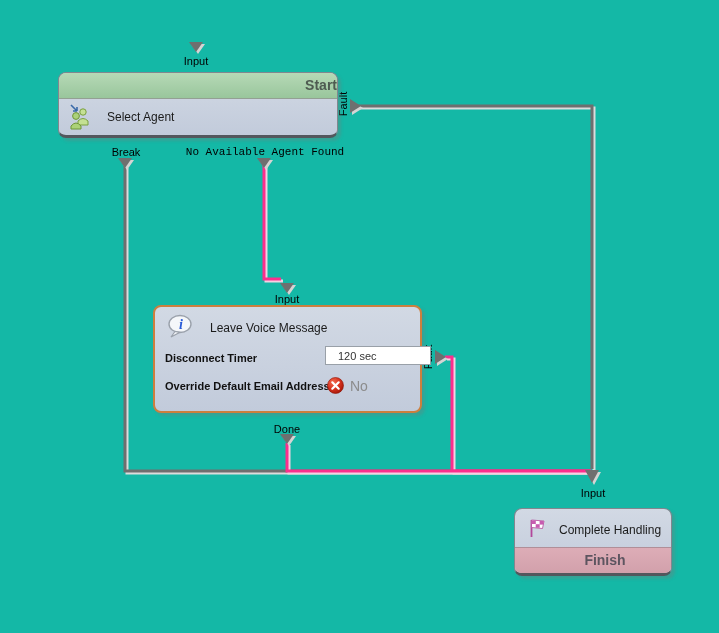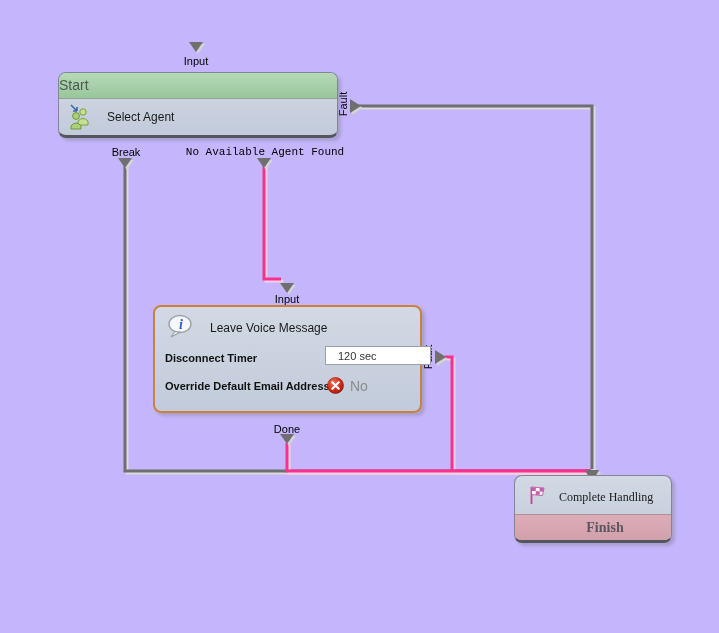--- a/index.html
+++ b/index.html
@@ -1,17 +1,17 @@
 <!DOCTYPE html>
 <html><head>
 <meta charset="utf-8">
 <style>
   html,body{margin:0;padding:0;background:#fff;}
   #canvas{
-    position:relative;width:719px;height:633px;background:#c4b5fd;overflow:hidden;
+    position:relative;width:719px;height:633px;background:#14b8a6;overflow:hidden;
     font-family:"Liberation Sans", sans-serif;
   }
   
   #wires{position:absolute;left:0;top:0;width:719px;height:633px;}
   .gray-line{stroke:#6f6f6f;stroke-width:3;fill:none;filter:drop-shadow(2px 2px 0px #dcdcdc);}
   .pink-line{stroke:#fb2f8d;stroke-width:3;fill:none;filter:drop-shadow(2px 2px 0px #f3d2e2);}
   .arrow{fill:#6f6f6f;filter:drop-shadow(2px 2px 0px #d4d4d4);}
   
   .port-label{
     position:absolute;font-size:11px;color:#000;text-align:center;width:60px;line-height:12px;
@@ -20,21 +20,21 @@
   .port-label.wide{width:200px;}
   .rot{transform:rotate(-90deg);transform-origin:center;width:40px;}
   
   .node{
     position:absolute;border-radius:8px;border:1px solid #81878f;border-bottom:3px solid #53575d;
     box-shadow:3px 3px 3px rgba(120,120,120,0.35);
     background:linear-gradient(#d2d9e4,#c2cbdb);
   }
   .node.selected{border:2px solid #cd7f3e;}
   .node-header{
-    border-radius:7px 7px 0 0;text-align:left;font-weight:normal;font-size:14px;color:#4e5b51;
+    border-radius:7px 7px 0 0;text-align:right;font-weight:bold;font-size:14px;color:#4e5b51;
     background:linear-gradient(#b6d9b6,#99c69c);border-bottom:1px solid #93a093;
     height:25px;line-height:25px;
   }
   .node-footer{
     position:absolute;left:0;right:0;bottom:0;height:25px;line-height:25px;
     border-radius:0 0 6px 6px;text-align:center;font-weight:bold;font-size:14px;color:#5d5560;
     background:linear-gradient(#ddadb7,#d2a0ab);border-top:1px solid #b08f98;padding-left:24px;
   }
   .action-row{position:absolute;display:flex;align-items:center;font-size:12px;color:#1a1a1a;}
   .field-label{position:absolute;font-size:11px;font-weight:bold;color:#111;white-space:nowrap;}
@@ -117,21 +117,21 @@
             <stop offset="100%" stop-color="#a51708"></stop>
           </radialGradient>
         </defs>
         <circle cx="8.5" cy="8.5" r="8" fill="url(#rg)" stroke="#8c1205" stroke-width="0.6"></circle>
         <path d="M5.3,5.3 L11.7,11.7 M11.7,5.3 L5.3,11.7" stroke="#fff" stroke-width="2.2" stroke-linecap="round"></path>
       </svg>
     </span>
     <div class="no-value" style="left:195px;top:71px;">No</div>
   </div>
 
-  <div class="node" style="left:514px;top:475px;width:156px;height:64px;font-family:Liberation Serif, serif;">
+  <div class="node" style="left:514px;top:508px;width:156px;height:64px;">
     <div class="action-row" style="left:14px;top:8px;height:26px;">
       <span class="icon-box">
         <svg width="17" height="21" viewBox="0 0 17 21">
           <line x1="2.5" y1="2" x2="2.5" y2="19" stroke="#b2479b" stroke-width="1.8"></line>
           <path d="M2.5,2 L15,3 L13.5,10.5 L2.5,9.5 Z" fill="#fff" stroke="#b2479b" stroke-width="0.8"></path>
           <rect x="2.8" y="2.4" width="4" height="3.6" fill="#c75bb0"></rect>
           <rect x="10.6" y="3" width="4" height="3.6" fill="#c75bb0"></rect>
           <rect x="6.7" y="6.2" width="4" height="3.6" fill="#c75bb0"></rect>
         </svg>
       </span>

